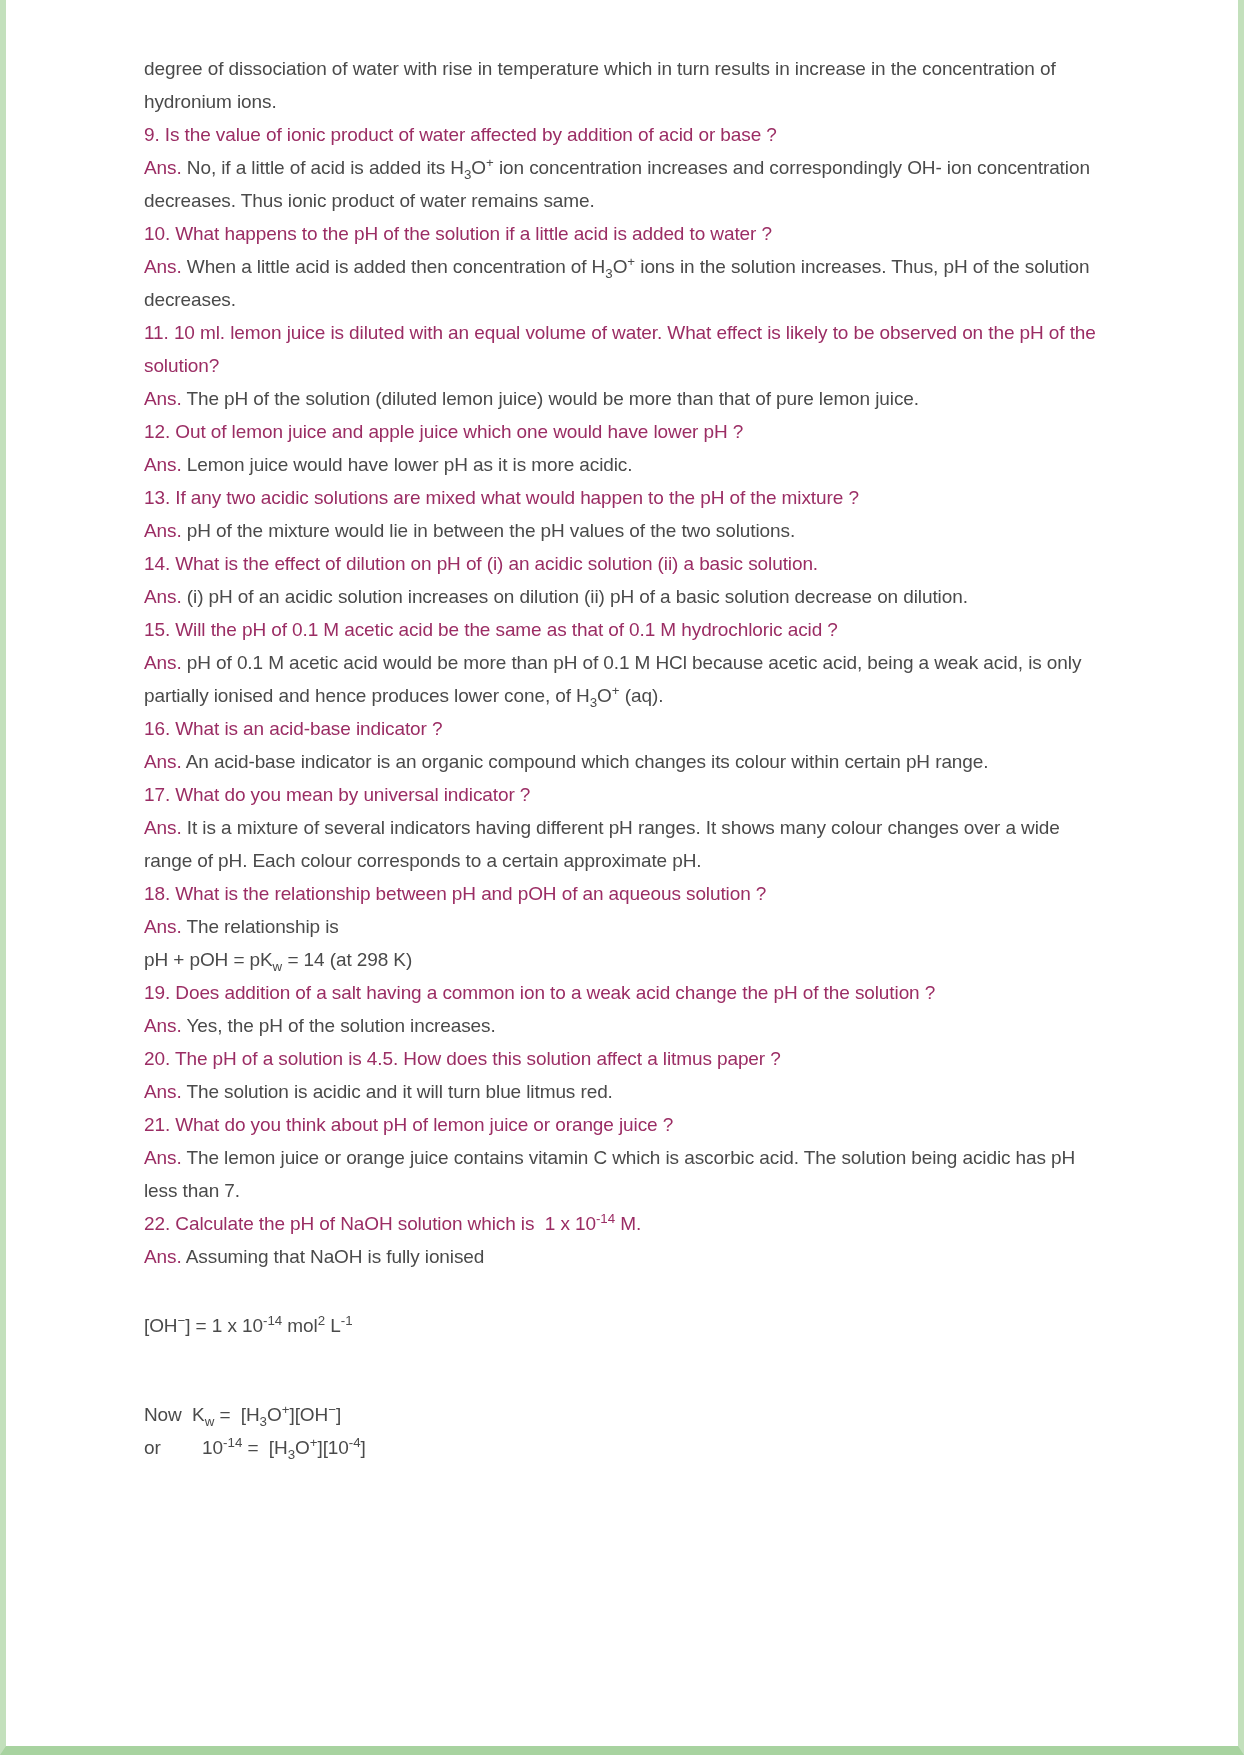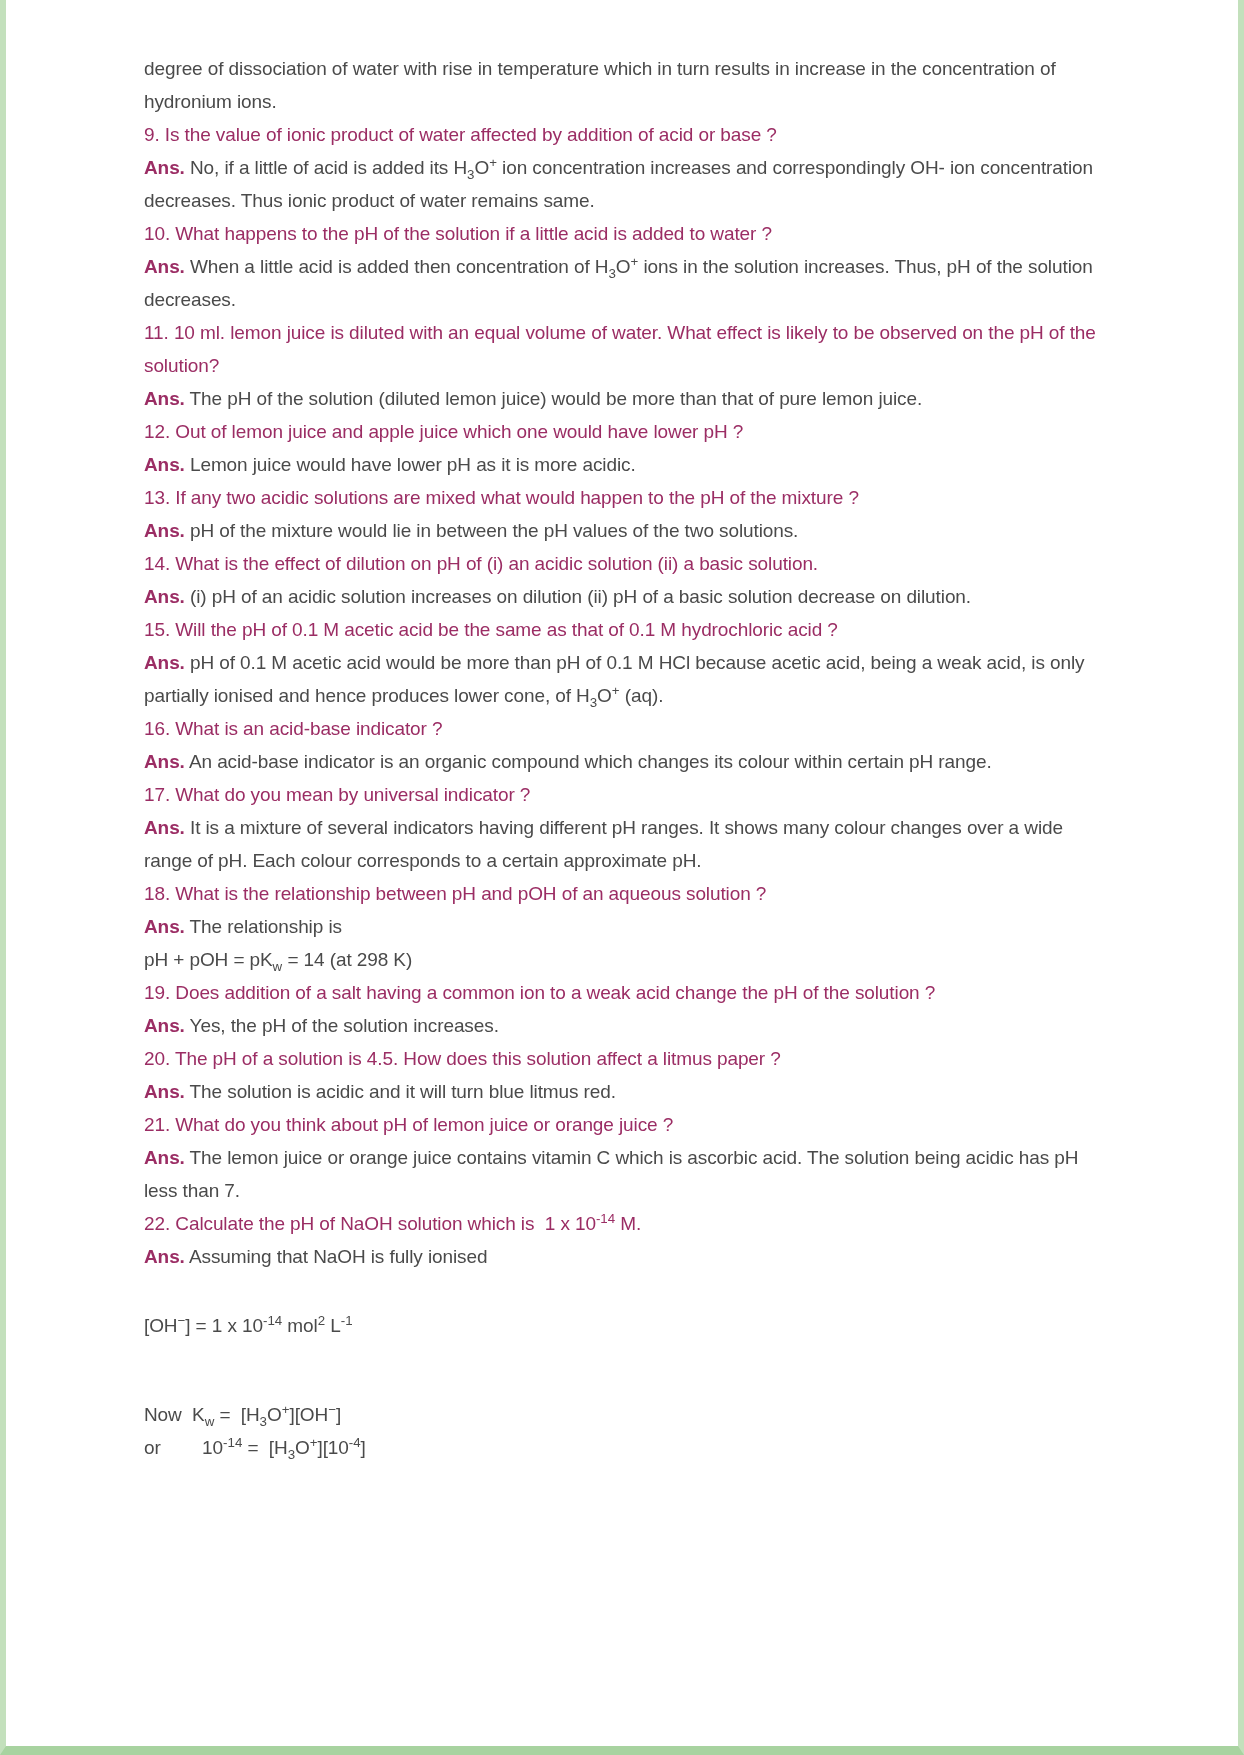--- a/index.html
+++ b/index.html
@@ -39,21 +39,21 @@
   p.question {
     color: var(--accent, #9b2d64);
     font-weight: 400;
   }
   p.answer, p.body {
     color: var(--text, #4a4a4a);
     font-weight: 400;
   }
   .ans-label {
     color: var(--accent, #9b2d64);
-    font-weight: 700;
+    font-weight: 400;
   }
   sub, sup {
     font-size: 70%;
     line-height: 0;
     letter-spacing: 0;
   }
   sup { vertical-align: super; }
   sub { vertical-align: sub; }
 </style>
 </head>

